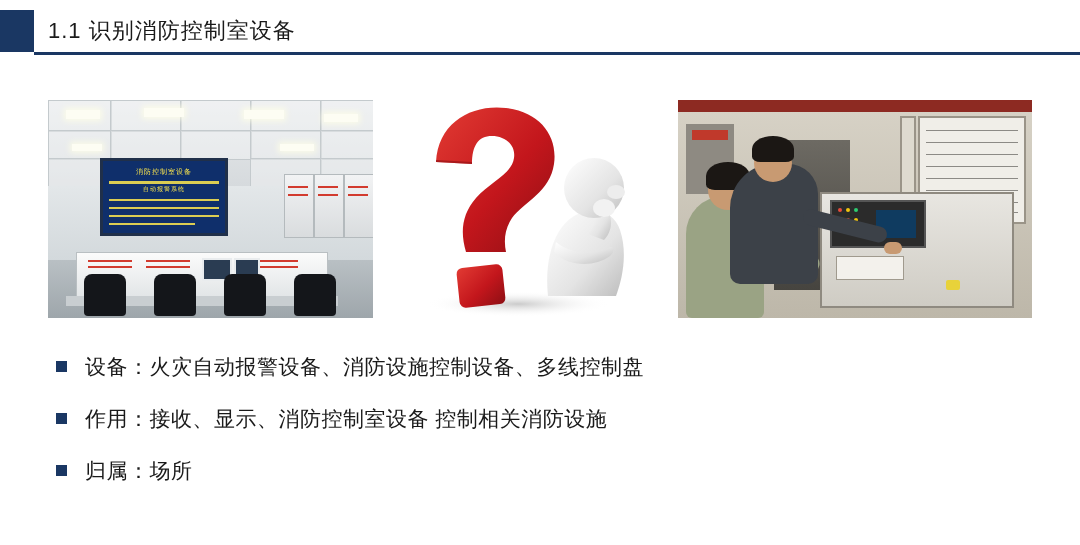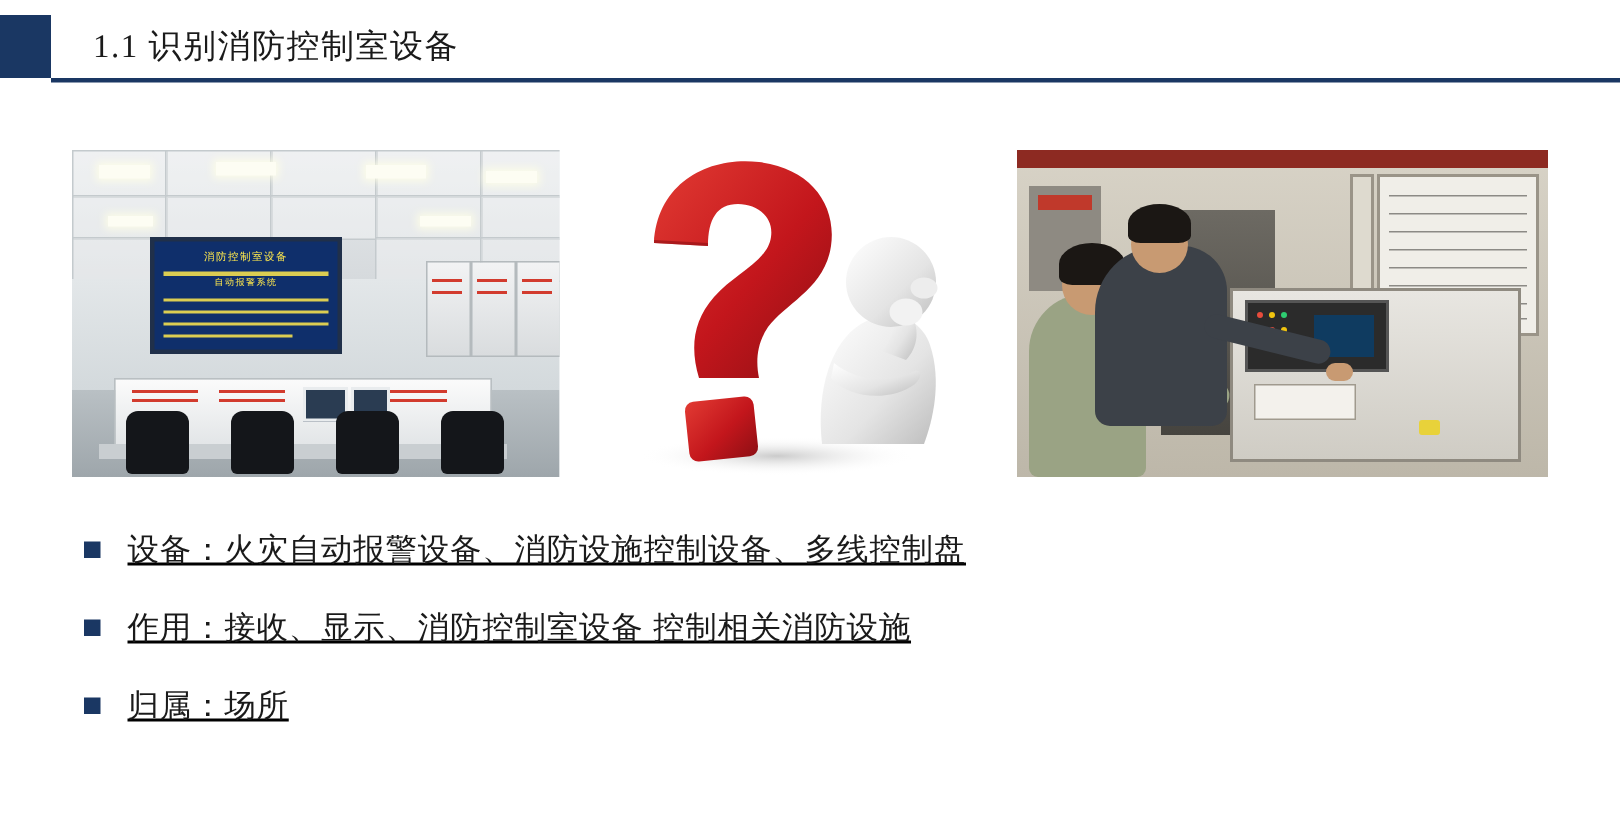--- a/index.html
+++ b/index.html
@@ -34,28 +34,27 @@
   .header-rule {
     position: absolute;
     left: 34px;
     top: 52px;
     width: 1046px;
     height: 3px;
     background: #1a3763;
   }
   .header-title {
     position: absolute;
-    left: 62px;
+    left: 48px;
     top: 16px;
     font-size: 22px;
     color: #1a1a1a;
     letter-spacing: 1px;
     line-height: 30px;
     white-space: nowrap;
-    font-family: Liberation Serif, serif;
   }
 
   
   .images-row {
     position: absolute;
     left: 48px;
     top: 100px;
     width: 984px;
     height: 218px;
   }
@@ -156,21 +155,20 @@
   .bullets {
     position: absolute;
     left: 56px;
     top: 352px;
     width: 960px;
   }
   .bullet-row {
     display: flex;
     align-items: flex-start;
     margin-bottom: 22px;
-    text-decoration: underline;
   }
   .bullet-marker {
     width: 11px;
     height: 11px;
     background: #1a3763;
     margin-top: 9px;
     margin-right: 18px;
     flex: 0 0 auto;
   }
   .bullet-text {

